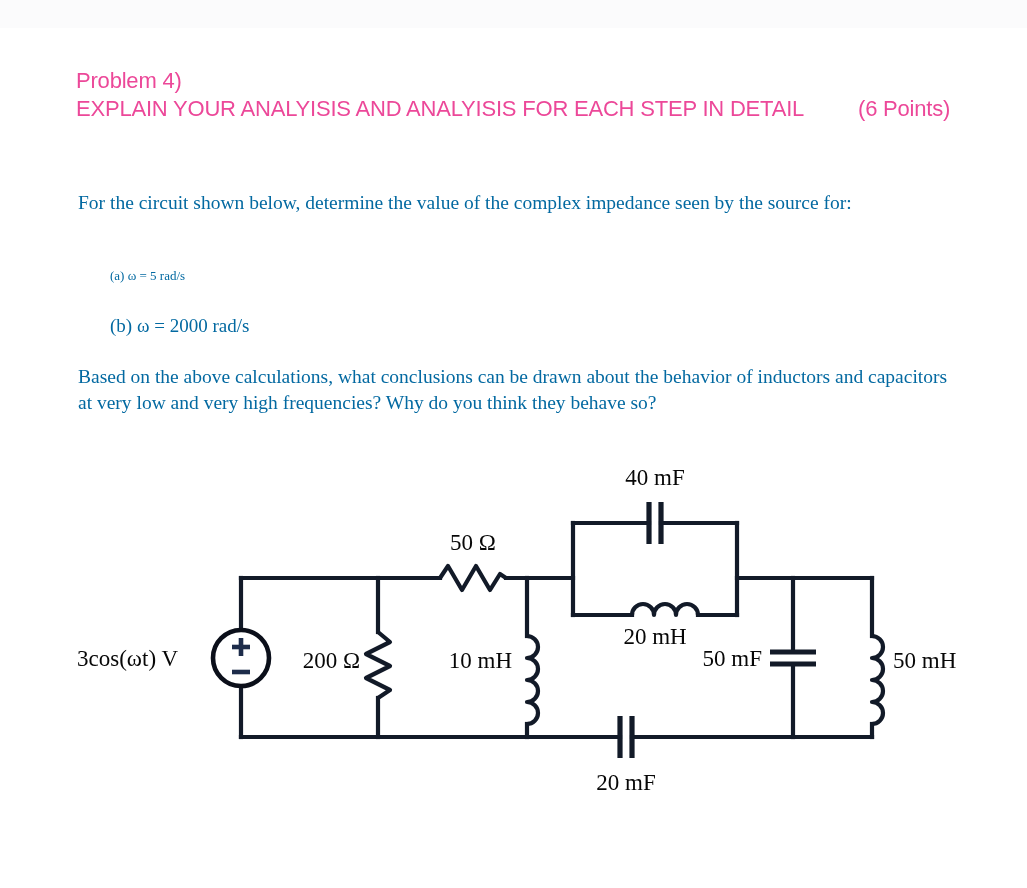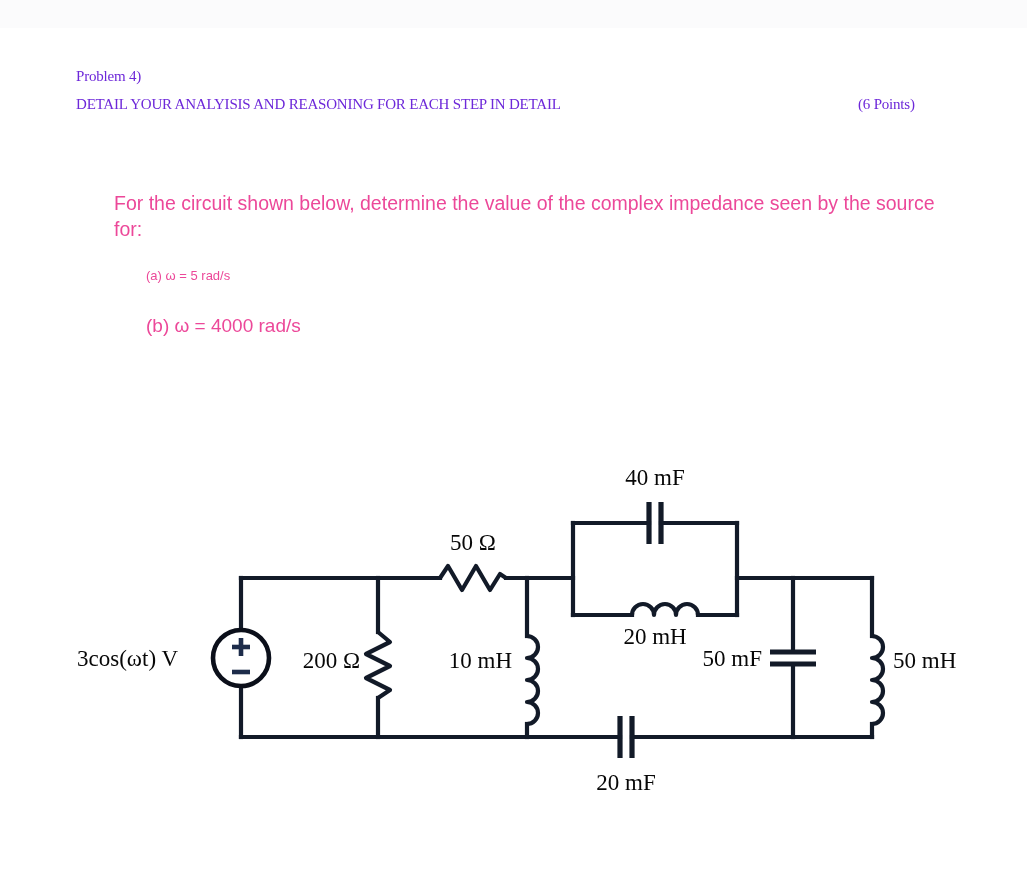--- a/index.html
+++ b/index.html
@@ -23,38 +23,37 @@
   }
   .topband {
     position: absolute;
     left: 0; top: 0;
     width: 1027px; height: 28px;
     background: #fbfbfc;
   }
   .hdr-line {
     position: absolute;
     left: 76px;
-    font-family: Liberation Serif, serif;
-    font-size: 15px;
+    font-family: Liberation Sans, sans-serif;
+    font-size: 22px;
     letter-spacing: -0.2px;
     white-space: nowrap;
-    color: #6d28d9;
+    color: #ec4899;
   }
   #hdr-problem { top: 68px; }
   #hdr-explain { top: 96px; }
   #hdr-points  { top: 96px; left: 858px; }
 
   .body-text {
     position: absolute;
     left: 78px;
-    font-family: Liberation Sans, sans-serif;
+    font-family: Liberation Serif, serif;
     font-size: 19.5px;
     line-height: 26px;
-    color: #ec4899;
-    margin-left: 36px;
+    color: #0369a1;
   }
   #para-main { top: 190px; width: 840px; }
   #opt-a { top: 263px; left: 110px; font-size: 13px; }
   #opt-b { top: 313px; left: 110px; font-size: 19px; }
   #para-concl { top: 364px; width: 870px; }
 
   
   #circuit {
     position: absolute;
     left: 0;
@@ -105,30 +104,31 @@
 </style>
 </head>
 <body>
 
 <div class="page">
 
   <div class="topband"></div>
 
   <div class="hdr-line" id="hdr-problem">Problem 4)</div>
 
-  <div class="hdr-line" id="hdr-explain">DETAIL YOUR ANALYISIS AND REASONING FOR EACH STEP IN DETAIL</div>
+  <div class="hdr-line" id="hdr-explain">EXPLAIN YOUR ANALYISIS AND ANALYISIS FOR EACH STEP IN DETAIL</div>
 
   <div class="hdr-line" id="hdr-points">(6 Points)</div>
 
   <div class="body-text" id="para-main">For the circuit shown below, determine the value of the complex impedance seen by the source for:</div>
 
   <div class="body-text" id="opt-a">(a)  ω = 5 rad/s</div>
 
-  <div class="body-text" id="opt-b">(b) ω = 4000 rad/s</div>
-
+  <div class="body-text" id="opt-b">(b) ω = 2000 rad/s</div>
+
+  <div class="body-text" id="para-concl">Based on the above calculations, what conclusions can be drawn about the behavior of inductors and capacitors at very low and very high frequencies? Why do you think they behave so?</div>
 
   <div id="circuit">
     <svg width="1027" height="370" viewBox="0 0 1027 370">
 
       <path class="wire" d="M 241 138 L 440 138"></path>
 
       <path class="wire" d="M 506 138 L 573 138"></path>
 
       <path class="wire" d="M 737 138 L 872 138"></path>
 

